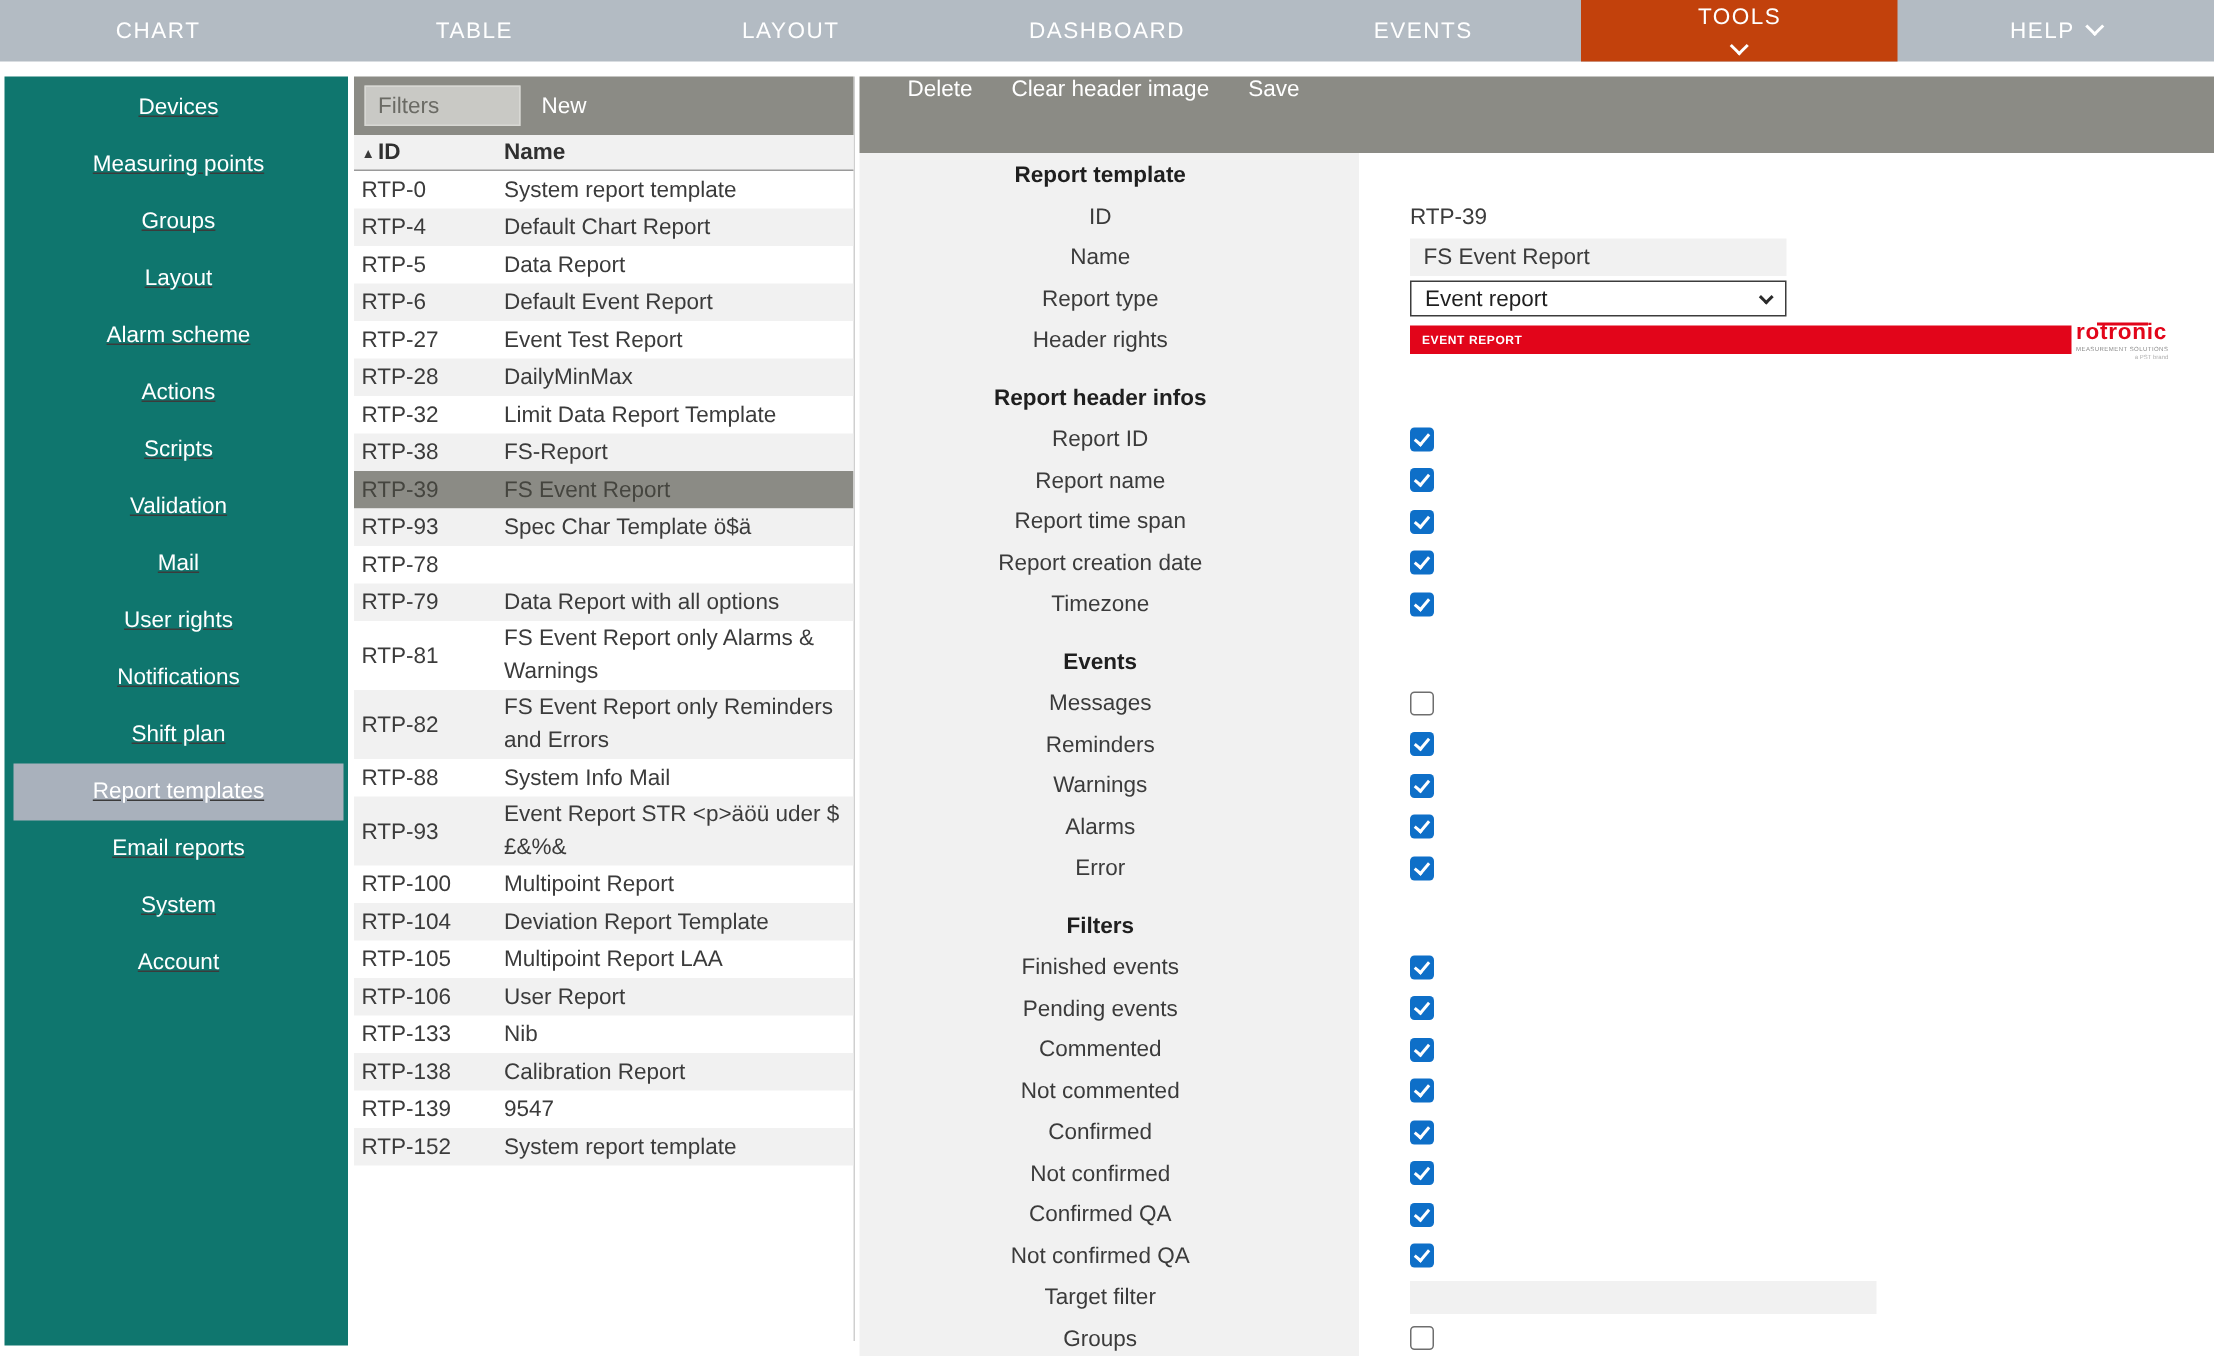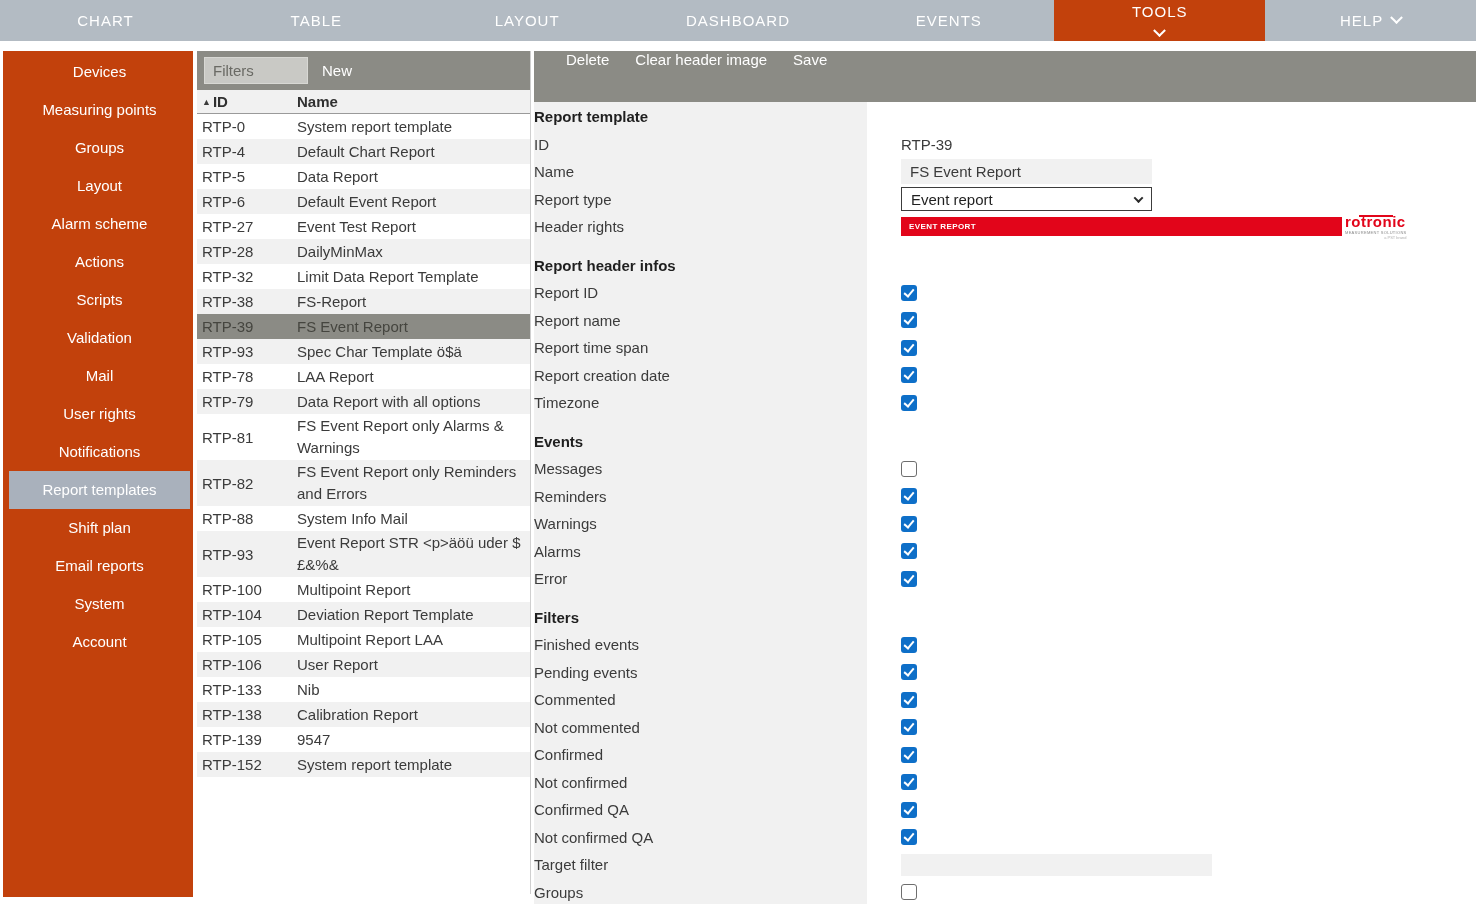--- a/index.html
+++ b/index.html
@@ -11,21 +11,21 @@
   .nav-item { flex: 1; display: flex; align-items: center; justify-content: center; gap: 9px;
               color: #fff; font-size: 15px; letter-spacing: 1px; cursor: pointer; }
   .nav-item.active { background: #c2410c; flex-direction: column; }
   .chev { width: 9px; height: 9px; border: solid #fff; border-width: 0 2px 2px 0;
           transform: rotate(45deg) translate(-2px,-2px); display: inline-block; }
 
   
   .main { display: flex; height: 853px; padding-top: 10px; }
 
   
-  .sidebar { width: 190px; margin-left: 3px; background: #c2410c; padding-top: 2px; height: 846px; }
+  .sidebar { width: 229px; margin-left: 3px; background: #0f766e; padding-top: 2px; height: 846px; text-decoration: underline; }
   .side-item { height: 38px; line-height: 38px; text-align: center; color: #fff; font-size: 15px;
                margin: 0 3px 0 6px; cursor: pointer; }
   .side-item.selected { background: #a9b1bc; }
 
   
   .list-panel { width: 334px; margin-left: 4px; display: flex; flex-direction: column;
                 border-right: 1px solid #cfcfcf; background: #fff; }
   .list-toolbar { height: 39px; background: #8b8b85; display: flex; align-items: center; padding-left: 7px; flex: none; }
   .filter-input { width: 104px; height: 27px; background: #c9c9c5; border: 1px solid #d8d8d4;
                   font-size: 15px; padding: 0 8px; color: #4b4b46; font-family: inherit; }
@@ -46,21 +46,21 @@
 
   
   .detail-panel { flex: 1; margin-left: 3px; display: flex; flex-direction: column; }
   .detail-toolbar { height: 51px; background: #8b8b85; display: flex; align-items: flex-start;
                     gap: 26px; padding-left: 32px; flex: none; }
   .tool-btn { background: none; border: none; color: #fff; font-size: 15px; cursor: pointer; font-family: inherit; }
   .form { flex: 1; padding-top: 1px; background: linear-gradient(to right, #f1f1f1 333px, #ffffff 333px); }
   .frow { display: flex; align-items: center; height: 27.5px; }
   .frow.section { margin-top: 11px; }
   .frow.section:first-child { margin-top: 0; }
-  .flabel { width: 333px; text-align: left; padding-right: 12px; font-size: 15px; color: #3b3b3b; flex: none; }
+  .flabel { width: 333px; text-align: center; padding-right: 12px; font-size: 15px; color: #3b3b3b; flex: none; }
   .frow.section .flabel { font-weight: bold; color: #1f1f1f; }
   .fval { display: flex; align-items: center; padding-left: 34px; flex: 1; }
   .static-val { font-size: 15px; color: #3b3b3b; }
   .name-input { width: 251px; height: 25px; background: #f1f1f1; border: none; font-size: 15px;
                 padding: 0 9px; color: #3b3b3b; font-family: inherit; }
   .select { width: 251px; height: 24px; border: 1px solid #3c3c3c; background: #fff; display: flex;
             align-items: center; justify-content: space-between; padding: 0 9px; font-size: 15px;
             color: #1f1f1f; cursor: pointer; }
   .sel-chev { width: 7px; height: 7px; border: solid #2b2b2b; border-width: 0 2px 2px 0;
               transform: rotate(45deg) translate(-1px,-1px); }
@@ -115,22 +115,22 @@
       <div class="side-item">Measuring points</div>
       <div class="side-item">Groups</div>
       <div class="side-item">Layout</div>
       <div class="side-item">Alarm scheme</div>
       <div class="side-item">Actions</div>
       <div class="side-item">Scripts</div>
       <div class="side-item">Validation</div>
       <div class="side-item">Mail</div>
       <div class="side-item">User rights</div>
       <div class="side-item">Notifications</div>
+      <div class="side-item">Shift plan</div>
       <div class="side-item selected">Report templates</div>
-      <div class="side-item">Shift plan</div>
       <div class="side-item">Email reports</div>
       <div class="side-item">System</div>
       <div class="side-item">Account</div>
     </div>
 
   <div class="list-panel">
     <div class="list-toolbar">
       <input class="filter-input" placeholder="Filters" style="">
       <button class="new-btn">New</button>
     </div>
@@ -177,21 +177,20 @@
         <div class="trow selected">
           <div class="td-id">RTP-39</div>
           <div class="td-name">FS Event Report</div>
         </div>
         <div class="trow">
           <div class="td-id">RTP-93</div>
           <div class="td-name">Spec Char Template ö$ä</div>
         </div>
         <div class="trow">
           <div class="td-id">RTP-78</div>
-          <div class="td-name">LAA Report</div>
         </div>
         <div class="trow">
           <div class="td-id">RTP-79</div>
           <div class="td-name">Data Report with all options</div>
         </div>
         <div class="trow">
           <div class="td-id">RTP-81</div>
           <div class="td-name">FS Event Report only Alarms &amp; Warnings</div>
         </div>
         <div class="trow">

